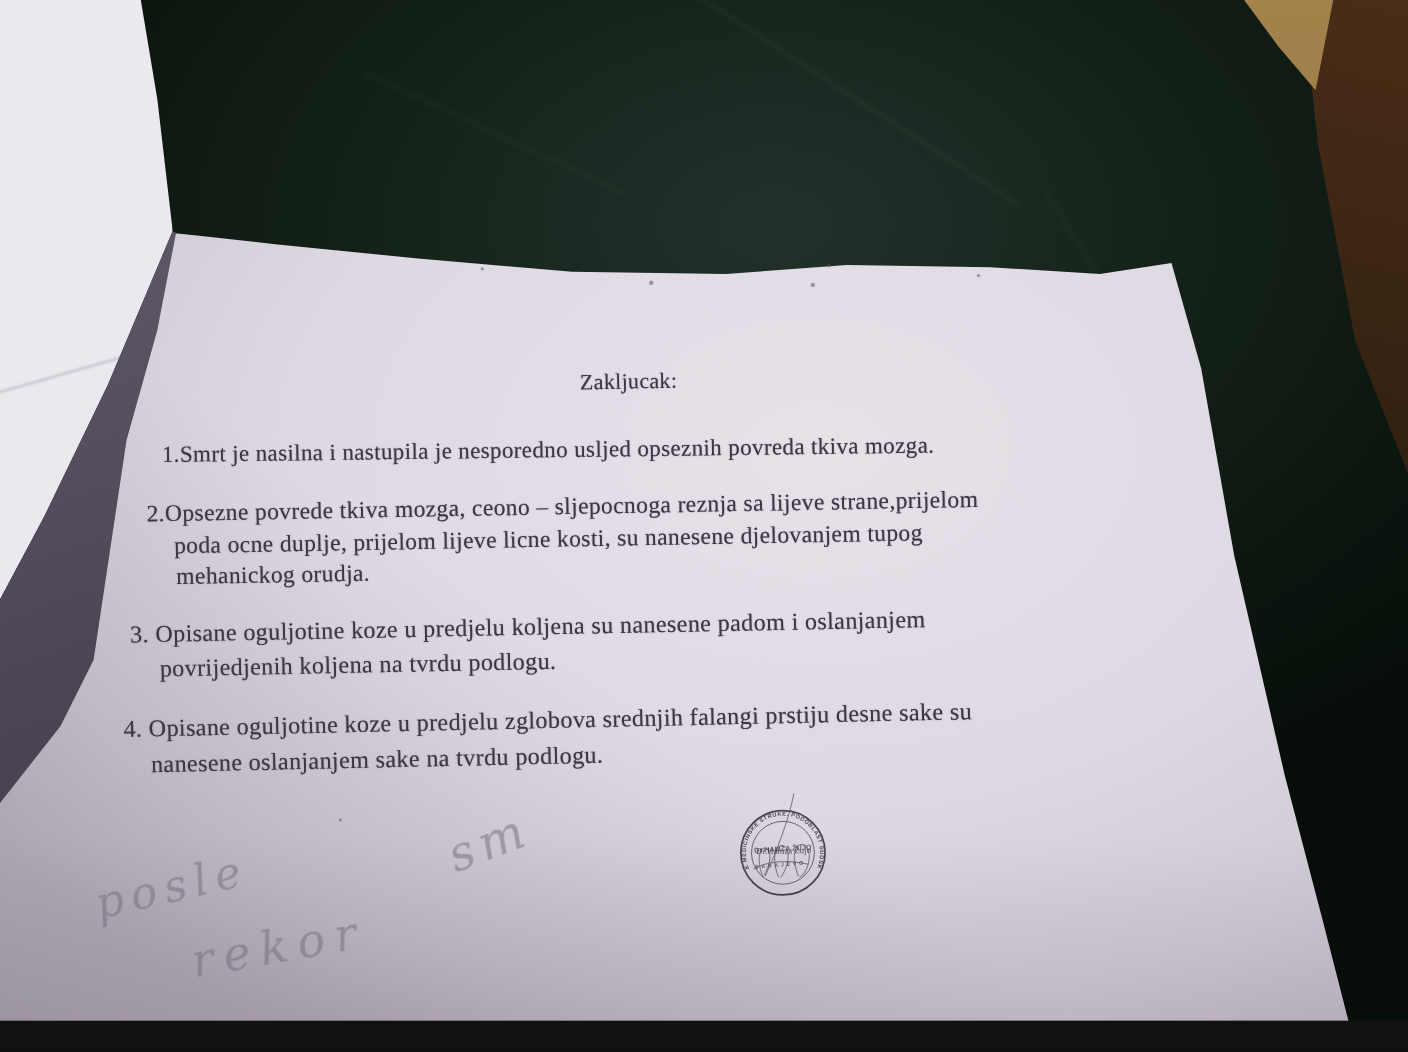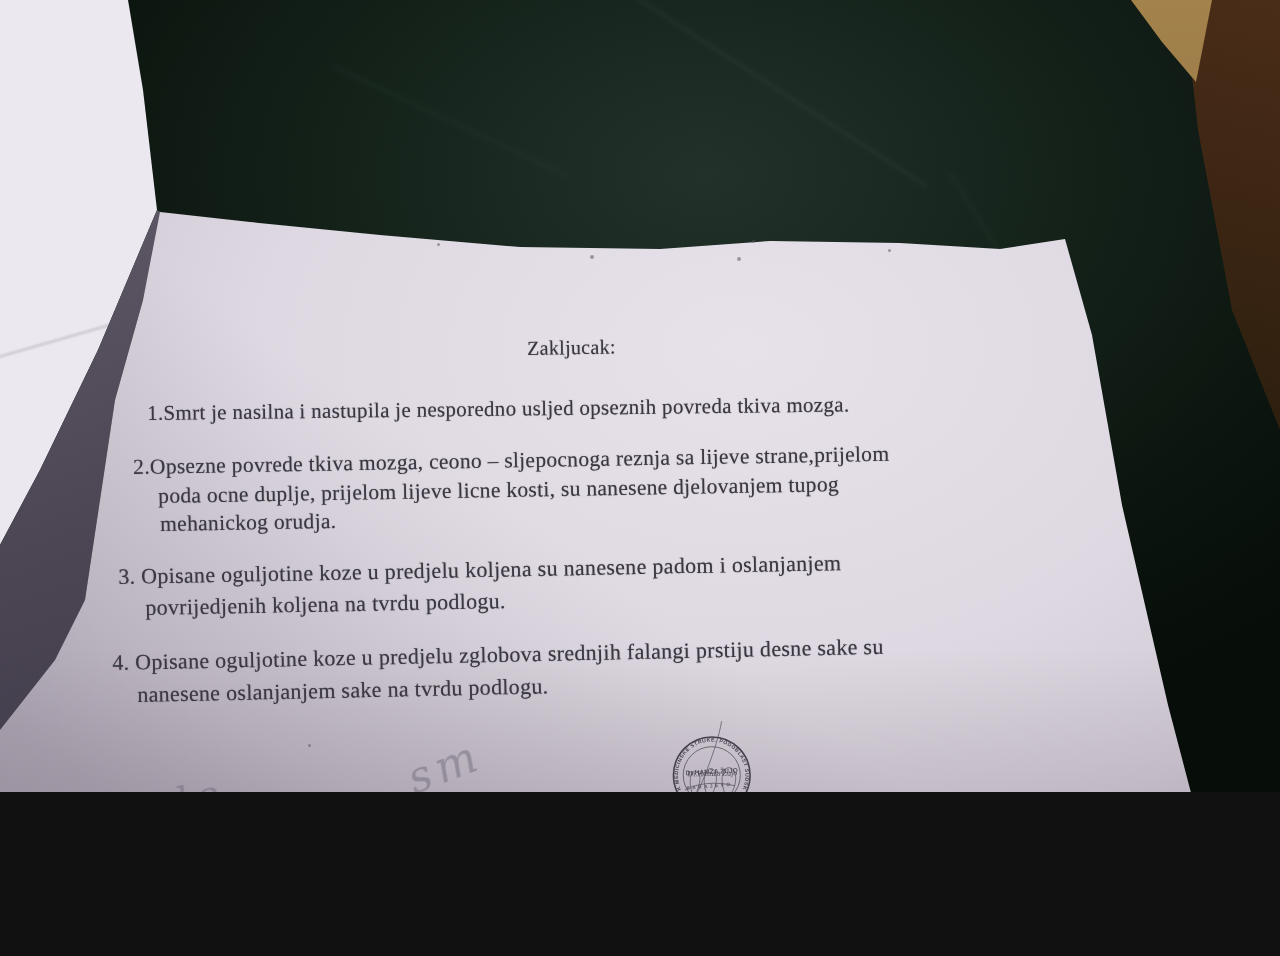--- a/index.html
+++ b/index.html
@@ -1,17 +1,17 @@
 <!DOCTYPE html>
 <html><head>
 <meta charset="utf-8">
 <style>
   html,body{margin:0;padding:0;background:#111;}
   #canvas{
-    position:relative;width:1280px;height:792px;overflow:hidden;
+    position:relative;width:1280px;height:928px;overflow:hidden;
     font-family:"Liberation Serif",serif;
   }
   
   .table-bg{
     position:absolute;inset:0;
     background:radial-gradient(ellipse 900px 600px at 55% 22%, #22322a 0%, #14221a 40%, #0a130d 78%, #070d09 100%);
   }
   .vein{position:absolute;background:rgba(170,200,180,0.07);filter:blur(2px);}
   .vein.v1{left:540px;top:70px;width:420px;height:3px;transform:rotate(33deg);}
   .vein.v2{left:880px;top:300px;width:300px;height:2px;transform:rotate(58deg);}

